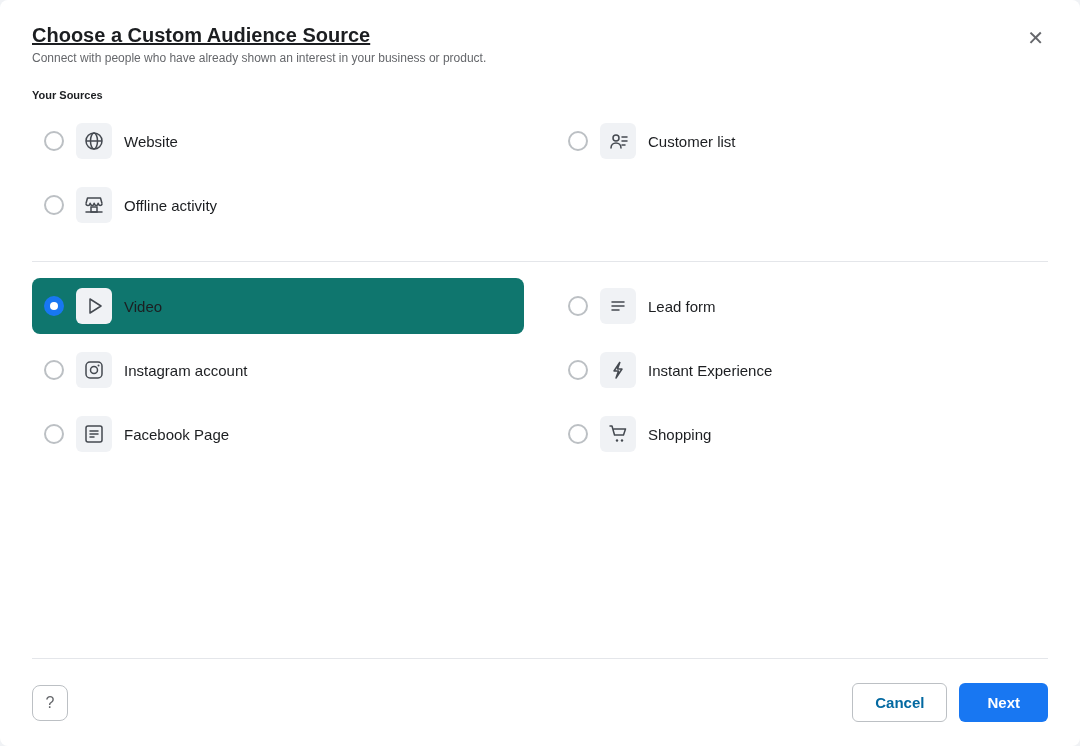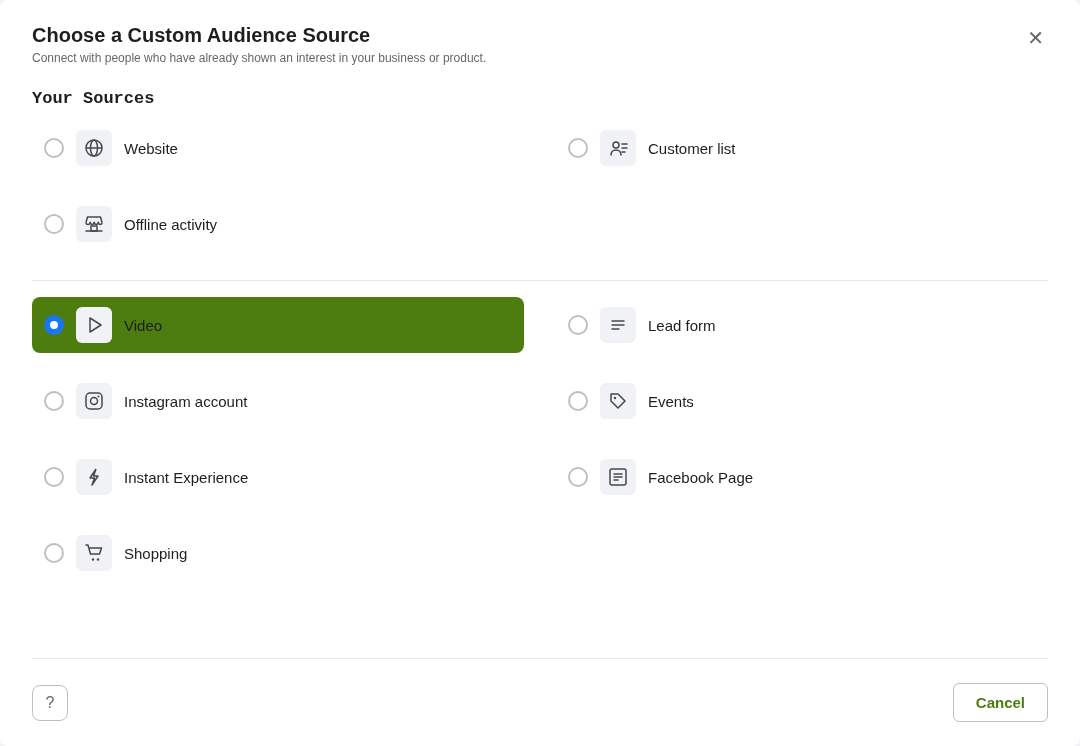--- a/index.html
+++ b/index.html
@@ -25,57 +25,57 @@
       display: flex;
       justify-content: space-between;
       align-items: flex-start;
       margin-bottom: 24px;
     }
     .modal-title {
       font-size: 20px;
       font-weight: 700;
       color: #1c1e21;
       margin-bottom: 4px;
+      text-decoration: underline;
     }
     .modal-subtitle {
       font-size: 12px;
       color: #65676b;
     }
     .close-btn {
       background: none;
       border: none;
       cursor: pointer;
       font-size: 20px;
       color: #65676b;
       padding: 4px;
       line-height: 1;
     }
     .section-title {
-      font-size: 17px;
+      font-size: 11px;
       font-weight: 700;
       color: #1c1e21;
       margin-bottom: 12px;
-      font-family: Liberation Mono, monospace;
     }
     .options-grid {
       display: grid;
       grid-template-columns: 1fr 1fr;
-      gap: 20px 32px;
+      gap: 8px 32px;
       margin-bottom: 24px;
     }
     .option-row {
       display: flex;
       align-items: center;
       gap: 12px;
       padding: 10px 12px;
       border-radius: 8px;
       cursor: pointer;
     }
     .option-row.selected {
-      background: #4d7c0f;
+      background: #0f766e;
     }
     .radio-circle {
       width: 20px;
       height: 20px;
       border-radius: 50%;
       border: 2px solid #bcc0c4;
       display: flex;
       align-items: center;
       justify-content: center;
       flex-shrink: 0;
@@ -138,21 +138,21 @@
       display: flex;
       gap: 12px;
     }
     .cancel-btn {
       padding: 10px 22px;
       border-radius: 6px;
       border: 1.5px solid #bcc0c4;
       background: #fff;
       font-size: 15px;
       font-weight: 600;
-      color: #4d7c0f;
+      color: #0369a1;
       cursor: pointer;
     }
     .next-btn {
       padding: 10px 28px;
       border-radius: 6px;
       border: none;
       background: #1877f2;
       font-size: 15px;
       font-weight: 700;
       color: #fff;
@@ -252,30 +252,20 @@
         <div class="icon-box">
           <svg width="20" height="20" viewBox="0 0 20 20" fill="none">
             <rect x="2" y="2" width="16" height="16" rx="4" stroke="#444950" stroke-width="1.5"></rect>
             <circle cx="10" cy="10" r="3.5" stroke="#444950" stroke-width="1.5"></circle>
             <circle cx="14.5" cy="5.5" r="1" fill="#444950"></circle>
           </svg>
         </div>
         <span class="option-label">Instagram account</span>
       </div>
 
-      <div class="option-row">
-        <div class="radio-circle"></div>
-        <div class="icon-box">
-          <svg width="20" height="20" viewBox="0 0 20 20" fill="none">
-            <path d="M3 3h7l7 7-7 7-7-7V3z" stroke="#444950" stroke-width="1.5" stroke-linejoin="round"></path>
-            <circle cx="7" cy="7" r="1.2" fill="#444950"></circle>
-          </svg>
-        </div>
-        <span class="option-label">Events</span>
-      </div>
 
       <div class="option-row">
         <div class="radio-circle"></div>
         <div class="icon-box">
           <svg width="20" height="20" viewBox="0 0 20 20" fill="none">
             <polyline points="12,2 6,11 10.5,11 8,18 14,9 9.5,9 12,2" stroke="#444950" stroke-width="1.5" stroke-linejoin="round" fill="none"></polyline>
           </svg>
         </div>
         <span class="option-label">Instant Experience</span>
       </div>
@@ -307,15 +297,16 @@
 
     </div>
   </div>
 
   <div class="modal-footer">
     <button class="help-btn">
       <span>?</span>
     </button>
     <div class="footer-right">
       <button class="cancel-btn">Cancel</button>
+      <button class="next-btn">Next</button>
     </div>
   </div>
 </div>
 
 </body></html>

